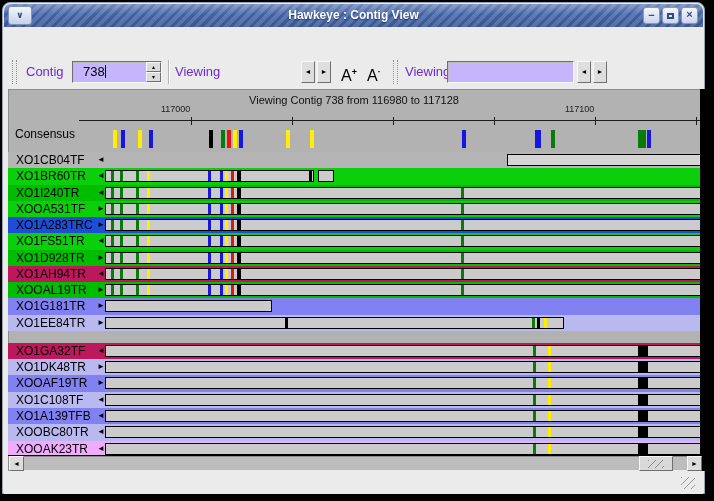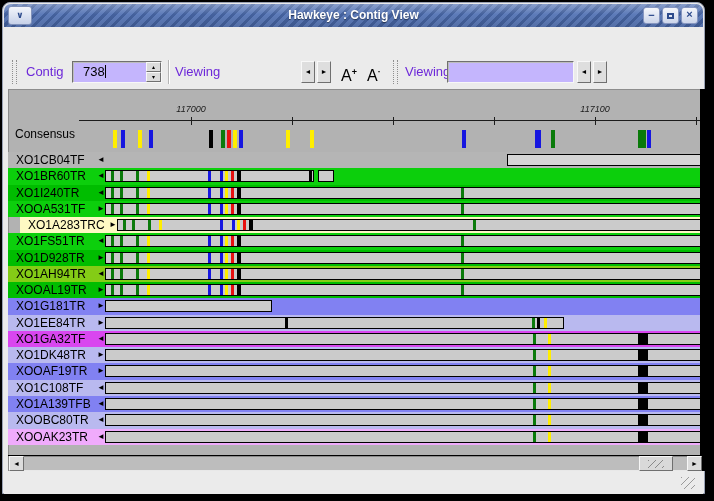--- a/index.html
+++ b/index.html
@@ -55,22 +55,22 @@
   .fontbtn{font-size:16px;line-height:22px;color:#000;}
   .fontbtn sup{font-size:9px;font-weight:bold;}
 
   
   #mainview{position:absolute;left:5px;top:86px;width:698px;height:382px;background:#000;}
   #canvas{position:absolute;left:0;top:0;width:692px;height:366px;background:#b2b2b2;
     box-shadow:inset 1px 1px 0 #8d8d8d;overflow:hidden;}
   .heading{position:absolute;left:0;top:5px;width:100%;text-align:center;font-size:11px;color:#101010;}
   .ruler-line{position:absolute;left:71px;top:31px;width:621px;height:1px;background:#1c1c1c;}
   .ruler-tick{position:absolute;top:28px;width:1px;height:8px;background:#1c1c1c;}
-  .ruler-label{position:absolute;top:15px;width:60px;margin-left:-30px;text-align:center;
-    font-size:9px;color:#1c1c1c;font-style:italic;}
+  .ruler-label{position:absolute;top:15px;width:60px;margin-left:-30px;
+    font-size:9px;color:#1c1c1c;}
   .cons-label{position:absolute;left:7px;top:38px;font-size:12px;color:#000;}
   .cons-tick{position:absolute;top:41px;height:18px;}
 
   
   #rows{position:absolute;left:0;top:63px;width:692px;}
   .read-row{position:relative;width:692px;height:16.28px;}
   .read-label{position:absolute;left:8px;top:0;line-height:16px;font-size:12px;color:#000;white-space:nowrap;}
   .read-arrow{position:absolute;left:89px;top:0;line-height:16px;font-size:8px;color:#000;}
   .read-bar{position:absolute;top:2px;height:12px;border:1px solid #000;background:#cbcbcb;}
   .bar-tick{position:absolute;top:0;bottom:0;}
@@ -127,20 +127,21 @@
       <div class="tb fontbtn" style="left:363px"><span>A</span><sup>·</sup></div>
       <div class="tb handle" style="left:389px"></div>
       <div class="tb tb-label" style="left:401px">Viewing</div>
       <div class="tb field" style="left:443px;width:127px"><span></span></div>
       <div class="tb pushbtn" style="left:573px">◄</div>
       <div class="tb pushbtn" style="left:589px">►</div>
     </div>
 
     <div id="mainview">
       <div id="canvas">
+        <div class="heading">Viewing Contig 738 from 116980 to 117128</div>
         <div class="ruler-line"></div>
         <div id="ruler-ticks">
             <div class="ruler-tick" style="left: 183px;"></div>
             <div class="ruler-tick" style="left: 284px;"></div>
             <div class="ruler-tick" style="left: 385px;"></div>
             <div class="ruler-tick" style="left: 486px;"></div>
             <div class="ruler-tick" style="left: 587px;"></div>
             <div class="ruler-tick" style="left: 688px;"></div>
           </div>
         <div id="ruler-labels">
@@ -214,21 +215,21 @@
                 <div class="bar-tick" style="left: 30px; width: 3px; background: rgb(10, 122, 10);"></div>
                 <div class="bar-tick" style="left: 41px; width: 3px; background: rgb(255, 238, 0);"></div>
                 <div class="bar-tick" style="left: 102px; width: 3px; background: rgb(22, 22, 224);"></div>
                 <div class="bar-tick" style="left: 114px; width: 3px; background: rgb(22, 22, 224);"></div>
                 <div class="bar-tick" style="left: 119px; width: 3px; background: rgb(255, 238, 0);"></div>
                 <div class="bar-tick" style="left: 125px; width: 3px; background: rgb(232, 16, 16);"></div>
                 <div class="bar-tick" style="left: 131px; width: 4px; background: rgb(0, 0, 0);"></div>
                 <div class="bar-tick" style="left: 355px; width: 3px; background: rgb(10, 122, 10);"></div>
               </div>
             </div>
-            <div class="read-row" style="background: #fef9c3; margin-left: 12px;">
+            <div class="read-row" style="background: #1d4ed8;">
     <span class="read-label">XO1A283TRC</span>
     <span class="read-arrow">►</span>
   <div class="read-bar" style="left: 97px; width: 596px;">
                 <div class="bar-tick" style="left: 5px; width: 3px; background: rgb(10, 122, 10);"></div>
                 <div class="bar-tick" style="left: 14px; width: 3px; background: rgb(10, 122, 10);"></div>
                 <div class="bar-tick" style="left: 30px; width: 3px; background: rgb(10, 122, 10);"></div>
                 <div class="bar-tick" style="left: 41px; width: 3px; background: rgb(255, 238, 0);"></div>
                 <div class="bar-tick" style="left: 102px; width: 3px; background: rgb(22, 22, 224);"></div>
                 <div class="bar-tick" style="left: 114px; width: 3px; background: rgb(22, 22, 224);"></div>
                 <div class="bar-tick" style="left: 119px; width: 3px; background: rgb(255, 238, 0);"></div>
@@ -262,21 +263,21 @@
                 <div class="bar-tick" style="left: 30px; width: 3px; background: rgb(10, 122, 10);"></div>
                 <div class="bar-tick" style="left: 41px; width: 3px; background: rgb(255, 238, 0);"></div>
                 <div class="bar-tick" style="left: 102px; width: 3px; background: rgb(22, 22, 224);"></div>
                 <div class="bar-tick" style="left: 114px; width: 3px; background: rgb(22, 22, 224);"></div>
                 <div class="bar-tick" style="left: 119px; width: 3px; background: rgb(255, 238, 0);"></div>
                 <div class="bar-tick" style="left: 125px; width: 3px; background: rgb(232, 16, 16);"></div>
                 <div class="bar-tick" style="left: 131px; width: 4px; background: rgb(0, 0, 0);"></div>
                 <div class="bar-tick" style="left: 355px; width: 3px; background: rgb(10, 122, 10);"></div>
               </div>
             </div>
-            <div class="read-row" style="background: #84cc16; text-align: center;">
+            <div class="read-row" style="background: #be185d; text-align: center;">
     <span class="read-label">XO1AH94TR</span>
     <span class="read-arrow">◄</span>
   <div class="read-bar" style="left: 97px; width: 596px;">
                 <div class="bar-tick" style="left: 5px; width: 3px; background: rgb(10, 122, 10);"></div>
                 <div class="bar-tick" style="left: 14px; width: 3px; background: rgb(10, 122, 10);"></div>
                 <div class="bar-tick" style="left: 30px; width: 3px; background: rgb(10, 122, 10);"></div>
                 <div class="bar-tick" style="left: 41px; width: 3px; background: rgb(255, 238, 0);"></div>
                 <div class="bar-tick" style="left: 102px; width: 3px; background: rgb(22, 22, 224);"></div>
                 <div class="bar-tick" style="left: 114px; width: 3px; background: rgb(22, 22, 224);"></div>
                 <div class="bar-tick" style="left: 119px; width: 3px; background: rgb(255, 238, 0);"></div>
@@ -309,21 +310,21 @@
             <div class="read-row" style="background: rgb(185, 185, 239);">
     <span class="read-label">XO1EE84TR</span>
     <span class="read-arrow">►</span>
   <div class="read-bar" style="left: 97px; width: 459px;">
                 <div class="bar-tick" style="left: 179px; width: 3px; background: rgb(0, 0, 0);"></div>
                 <div class="bar-tick" style="left: 426px; width: 3px; background: rgb(10, 122, 10);"></div>
                 <div class="bar-tick" style="left: 431px; width: 3px; background: rgb(0, 0, 0);"></div>
                 <div class="bar-tick" style="left: 438px; width: 3px; background: rgb(255, 238, 0);"></div>
               </div>
             </div>
-            <div class="read-row" style="background: #d946ef;">
+            <div class="read-row" style="background: #be185d; margin-top: 12px;">
     <span class="read-label">XO1GA32TF</span>
     <span class="read-arrow">◄</span>
   <div class="read-bar" style="left: 97px; width: 596px;">
                 <div class="bar-tick" style="left: 427px; width: 3px; background: rgb(10, 122, 10);"></div>
                 <div class="bar-tick" style="left: 442px; width: 3px; background: rgb(255, 238, 0);"></div>
                 <div class="bar-tick" style="left: 532px; width: 10px; background: rgb(0, 0, 0);"></div>
               </div>
             </div>
             <div class="read-row" style="background: rgb(185, 185, 239);">
     <span class="read-label">XO1DK48TR</span>

